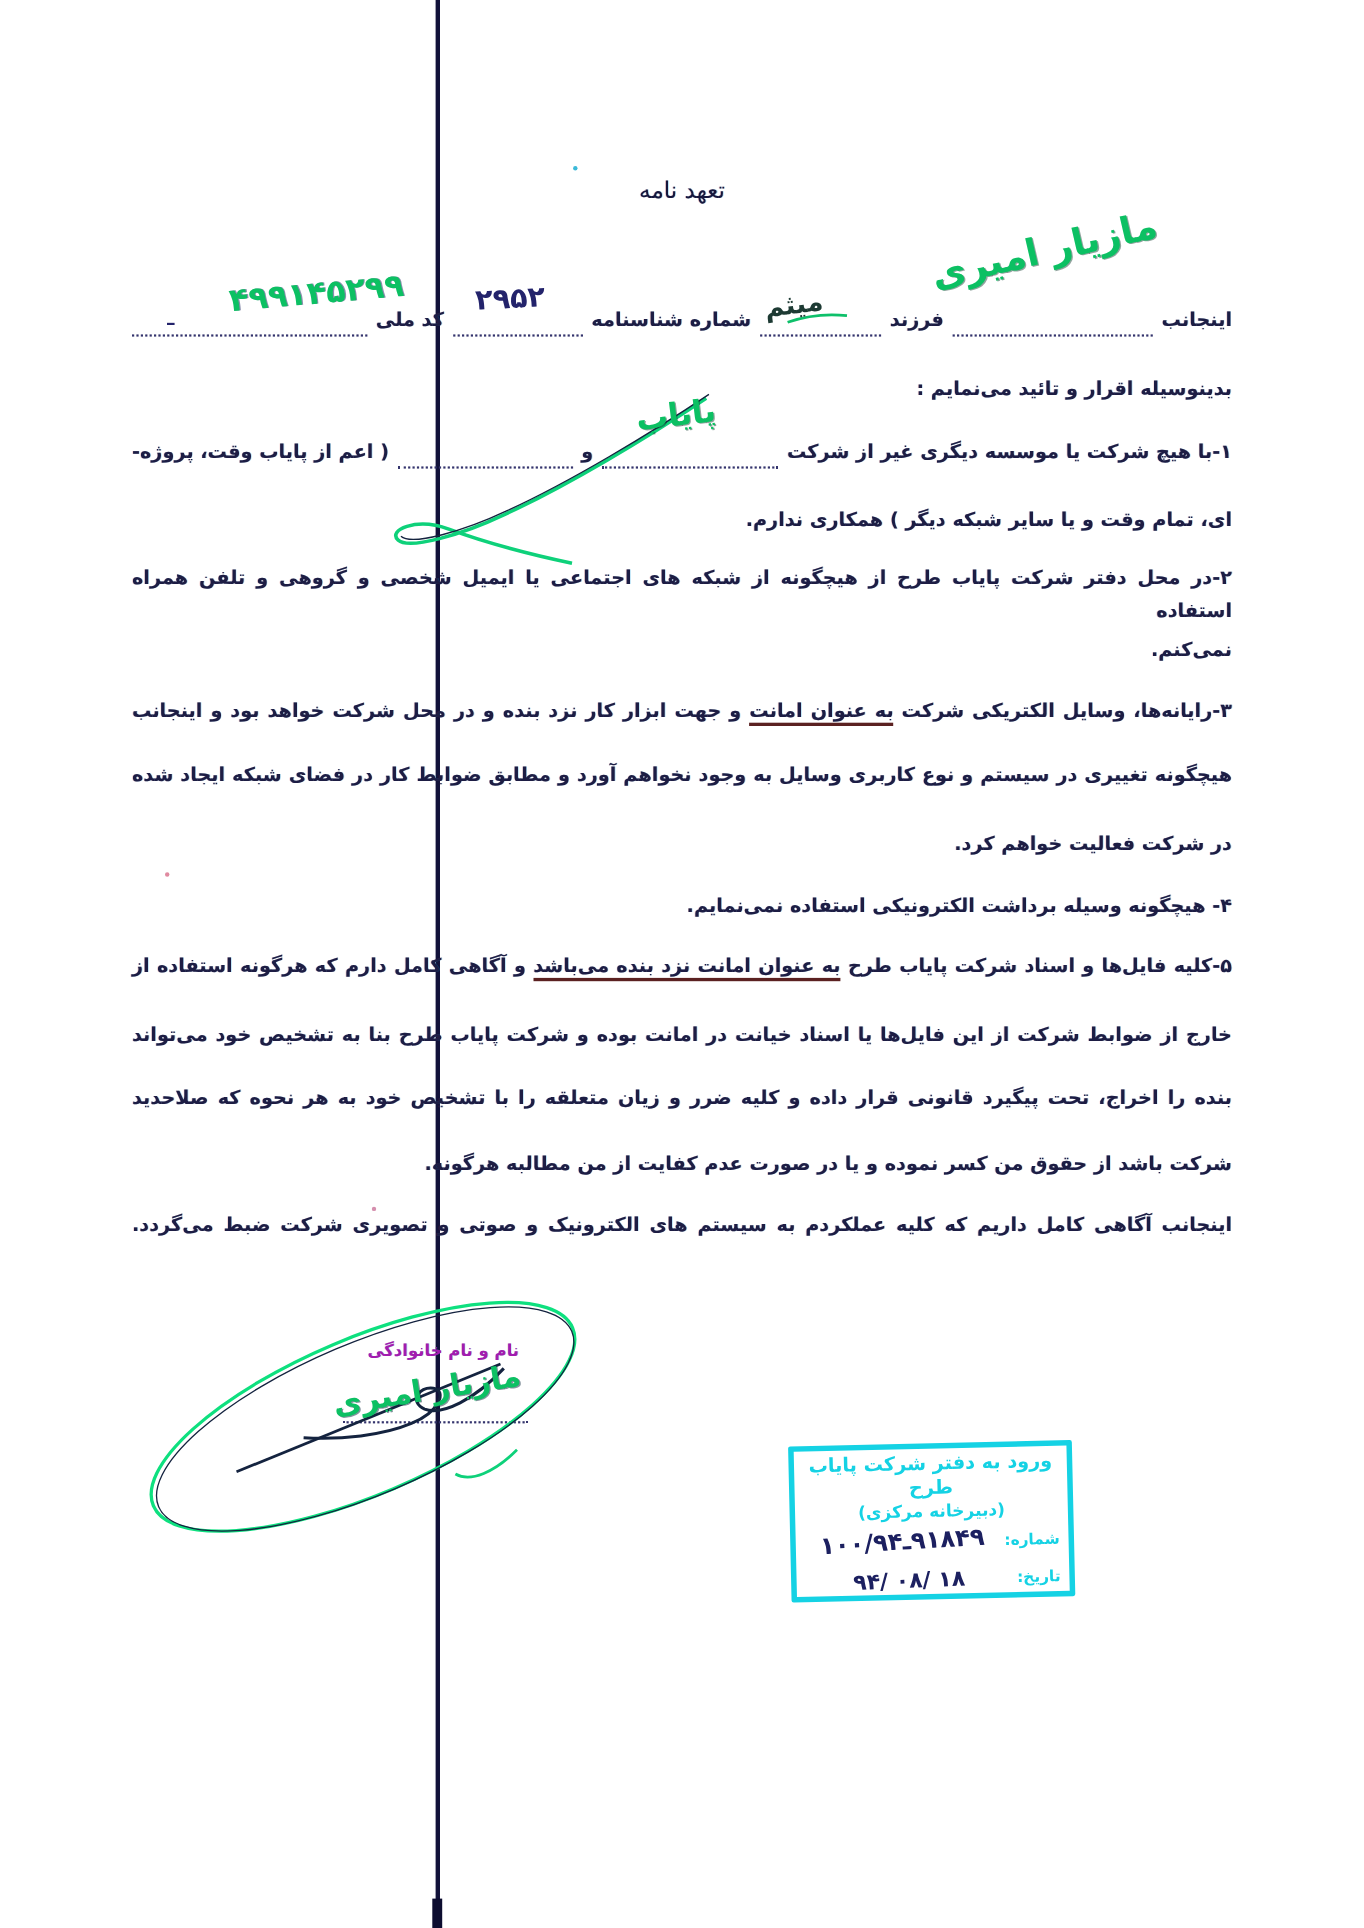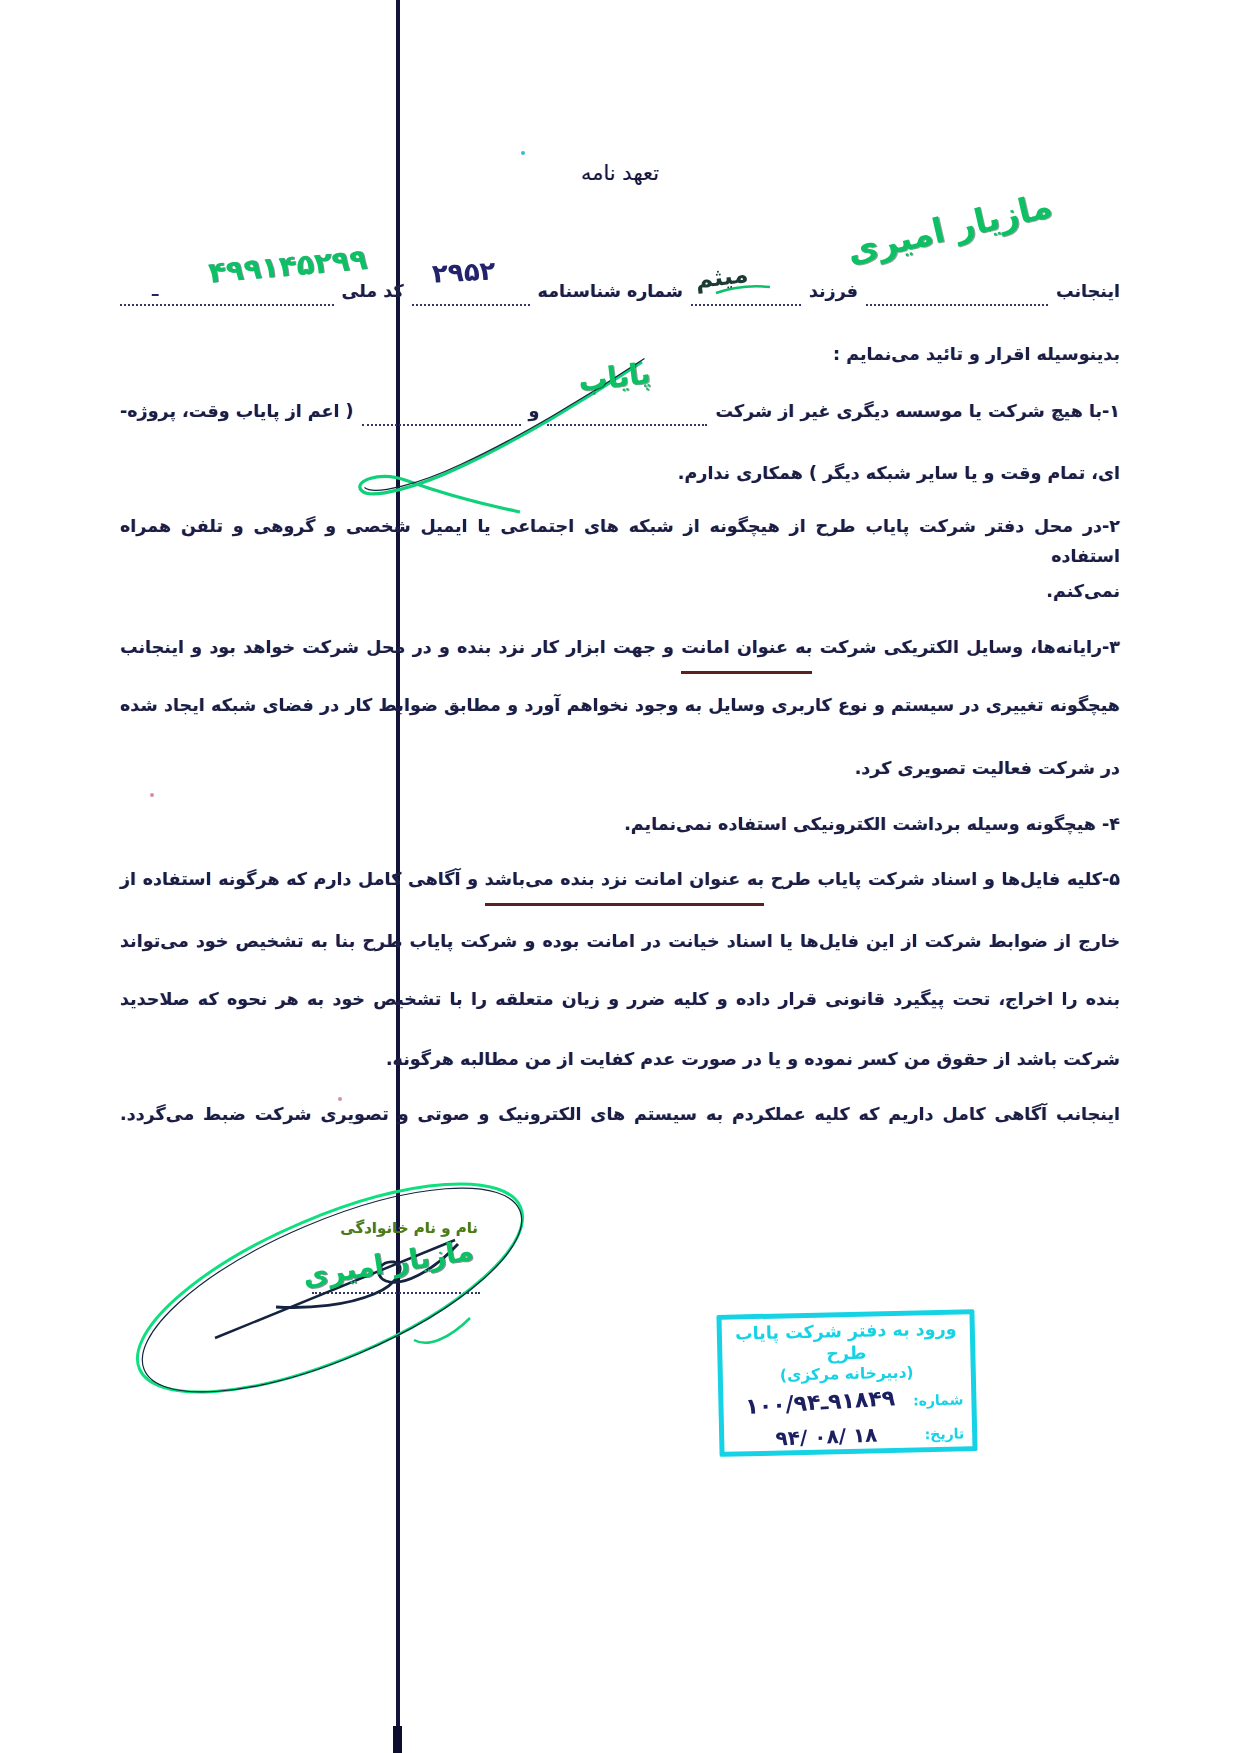--- a/index.html
+++ b/index.html
@@ -19,40 +19,40 @@
   }
   .line{
     position:absolute;right:120px;width:1000px;font-size:17.5px;font-weight:700;
     line-height:30px;color:#1d1d44;white-space:nowrap;
     text-shadow:.6px 0 0 rgba(0,150,220,.30),-.6px 0 0 rgba(190,40,40,.22);
   }
   .just{white-space:normal;text-align:justify;text-align-last:justify;text-justify:inter-word;}
   .flexline{display:flex;align-items:flex-end;gap:8px;}
   .blank{position:relative;border-bottom:2.5px dotted #34346d;height:24px;flex:0 0 auto;}
   .grow{flex:1 1 auto;}
-  .bu{font-weight:900;border-bottom:3px solid #5b2121;padding-bottom:14px;}
+  .bu{font-weight:900;border-bottom:3px solid #5b2121;padding-bottom:0;}
 
   .hw{position:absolute;font-weight:700;white-space:nowrap;pointer-events:none;z-index:4;}
   .hw-green{color:#0cc063;}
   .hw-dark{color:#23236b;}
   .ltr{direction:ltr;unicode-bidi:bidi-override;}
   .hw-name1{top:231px;left:852px;font-size:34px;transform:rotate(-13deg);transform-origin:left bottom;
             text-shadow:1px 1px 0 rgba(10,50,40,.45);}
   .hw-father{top:263px;left:695px;font-size:24px;color:#1d3a33;transform:rotate(-7deg);}
   .hw-id{top:257px;left:432px;font-size:26px;transform:rotate(-3deg);}
   .hw-melli{top:249px;left:208px;font-size:29px;letter-spacing:3px;transform:rotate(-5deg);
             text-shadow:1px 0 0 rgba(20,30,90,.5);}
   .hw-dash{position:absolute;left:152px;top:276px;font-size:22px;color:#23236b;z-index:4;}
   .hw-company{top:360px;left:578px;font-size:29px;transform:rotate(-7deg);
               text-shadow:1px 1px 0 rgba(10,50,40,.45);}
   .hw-signame{top:1247px;left:302px;font-size:28px;transform:rotate(-9deg);
               text-shadow:1px 1px 0 rgba(10,40,60,.5);}
 
   .sig-label{position:absolute;left:328px;top:1219px;width:150px;font-size:15px;font-weight:700;
-             text-align:right;color:#4d7c0f;
+             text-align:center;color:#a21caf;
              text-shadow:.6px 0 0 rgba(0,150,220,.3),-.6px 0 0 rgba(190,40,40,.2);}
   .sig-dots{position:absolute;left:312px;top:1270px;width:168px;height:22px;
             border-bottom:2.5px dotted #34346d;}
 
   .overlay{position:absolute;inset:0;pointer-events:none;z-index:3;}
 
   .stamp{
     position:absolute;left:718px;top:1312px;width:258px;height:142px;
     border:5px solid #15d2e4;transform:rotate(-1.3deg);border-radius:2px;
     color:#15d2e4;font-weight:700;direction:rtl;padding:3px 8px;box-sizing:border-box;
@@ -112,21 +112,21 @@
 
   <div class="line just" style="top:511px;">۲-در محل دفتر شرکت پایاب طرح از هیچگونه از شبکه های اجتماعی یا ایمیل شخصی و گروهی و تلفن همراه استفاده</div>
   <div class="line" style="top:576px;">نمی‌کنم.</div>
 
   <div class="line just" style="top:632px;">
     <span>۳-رایانه‌ها، وسایل الکتریکی شرکت</span>
     <span class="bu">به عنوان امانت</span>
     <span>و جهت ابزار کار نزد بنده و در محل شرکت خواهد بود و اینجانب</span>
   </div>
   <div class="line just" style="top:690px;">هیچگونه تغییری در سیستم و نوع کاربری وسایل به وجود نخواهم آورد و مطابق ضوابط کار در فضای شبکه ایجاد شده</div>
-  <div class="line" style="top:753px;">در شرکت فعالیت تصویری کرد.</div>
+  <div class="line" style="top:753px;">در شرکت فعالیت خواهم کرد.</div>
 
   <div class="line" style="top:809px;">۴- هیچگونه وسیله برداشت الکترونیکی استفاده نمی‌نمایم.</div>
 
   <div class="line just" style="top:864px;">
     <span>۵-کلیه فایل‌ها و اسناد شرکت پایاب طرح</span>
     <span class="bu">به عنوان امانت نزد بنده می‌باشد</span>
     <span>و آگاهی کامل دارم که هرگونه استفاده از</span>
   </div>
   <div class="line just" style="top:926px;">خارج از ضوابط شرکت از این فایل‌ها یا اسناد خیانت در امانت بوده و شرکت پایاب طرح بنا به تشخیص خود می‌تواند</div>
   <div class="line just" style="top:984px;">بنده را اخراج، تحت پیگیرد قانونی قرار داده و کلیه ضرر و زیان متعلقه را با تشخیص خود به هر نحوه که صلاحدید</div>

